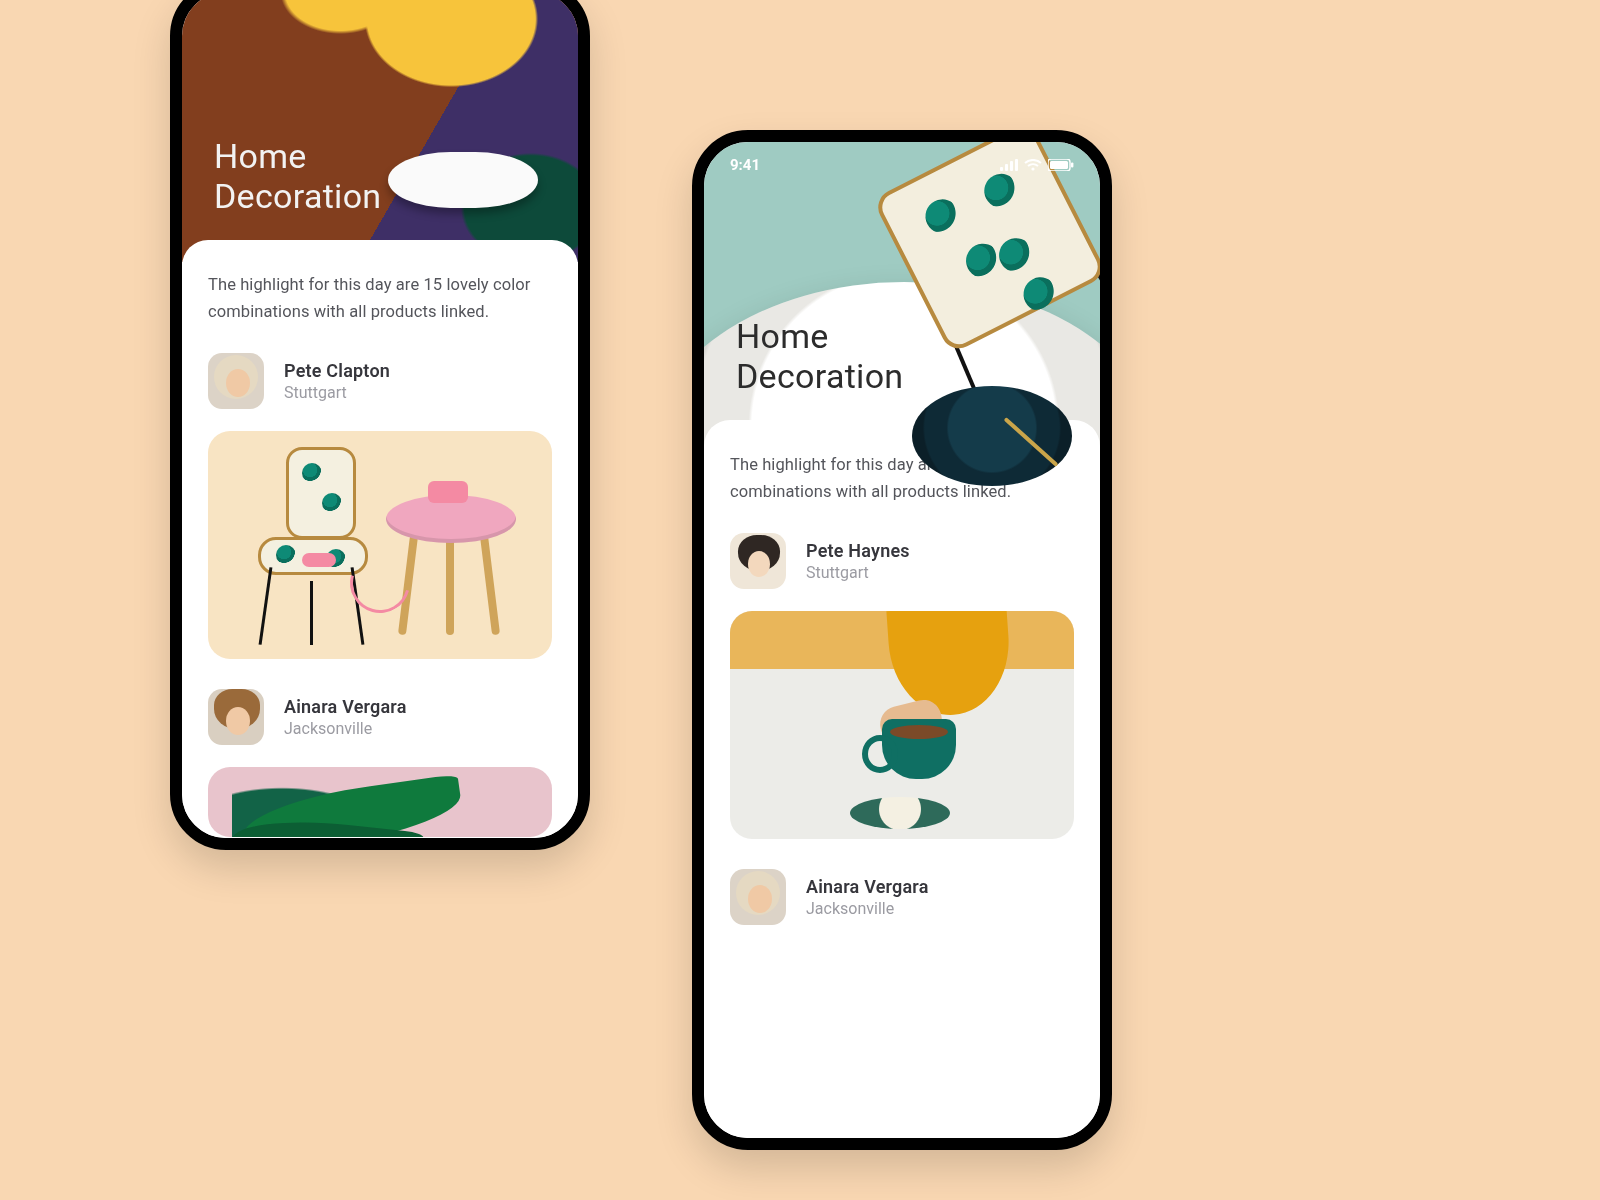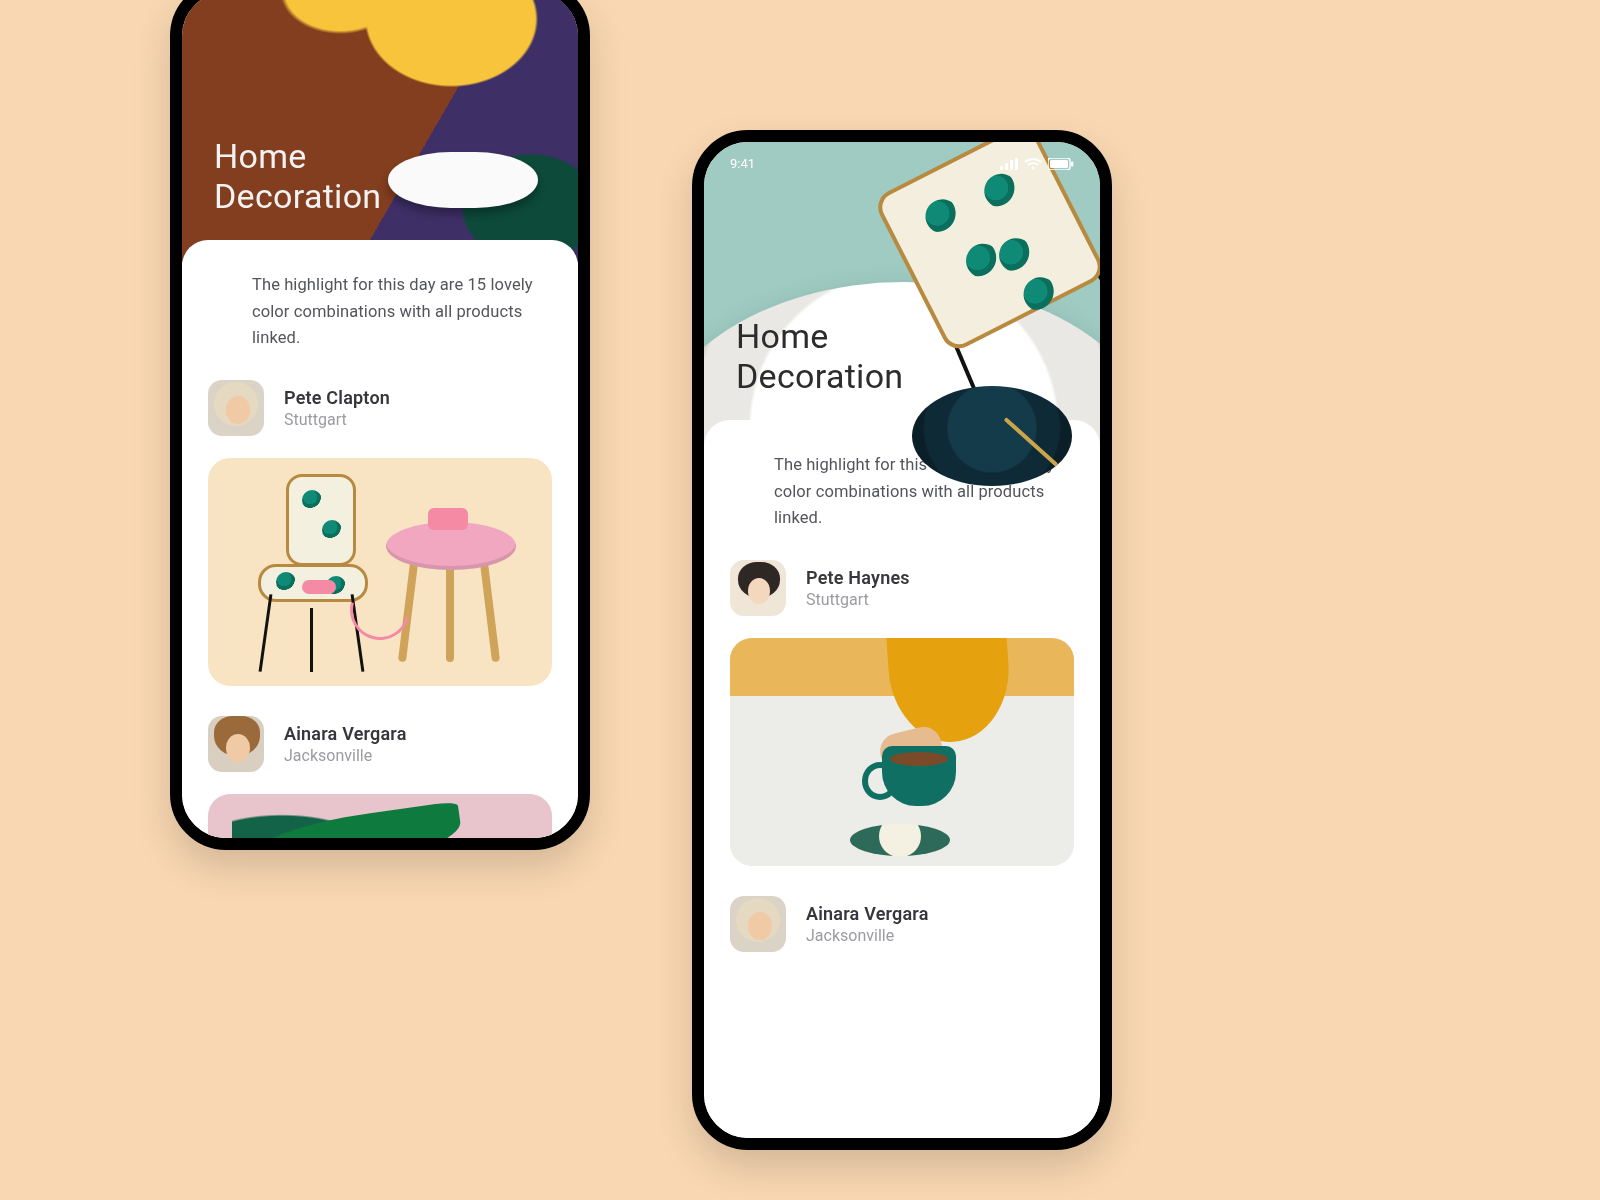--- a/index.html
+++ b/index.html
@@ -51,21 +51,21 @@
     height: 300px;
     background:#9fcbc2;
   }
 
   
   .status-bar{
     position:absolute;
     top:14px;left:0;right:0;
     display:flex;justify-content:space-between;
     padding:0 26px;
-    font-size:13px;font-weight:400;
+    font-size:15px;font-weight:700;
     color:#fff;
     z-index: 5;
   }
   .status-icons{display:flex;gap:6px;align-items:center;}
   .status-icons svg{display:block;}
 
   
   .hero.left-hero::after{
     content:"";position:absolute;inset:0;
     background:
@@ -133,21 +133,20 @@
     overflow:hidden;
   }
   .phone.right .sheet{ height: calc(100% - 278px); }
 
   .highlight-text{
     color:#54555b;
     font-size:16.5px;
     line-height:1.62;
     letter-spacing:.1px;
     margin-bottom:28px;
-    margin-left:44px;
   }
 
   .user-row{
     display:flex;align-items:center;gap:20px;
     margin-bottom:22px;
   }
   .avatar{
     width:56px;height:56px;border-radius:14px;flex:none;
     background:#dcd3c7;position:relative;overflow:hidden;
   }

